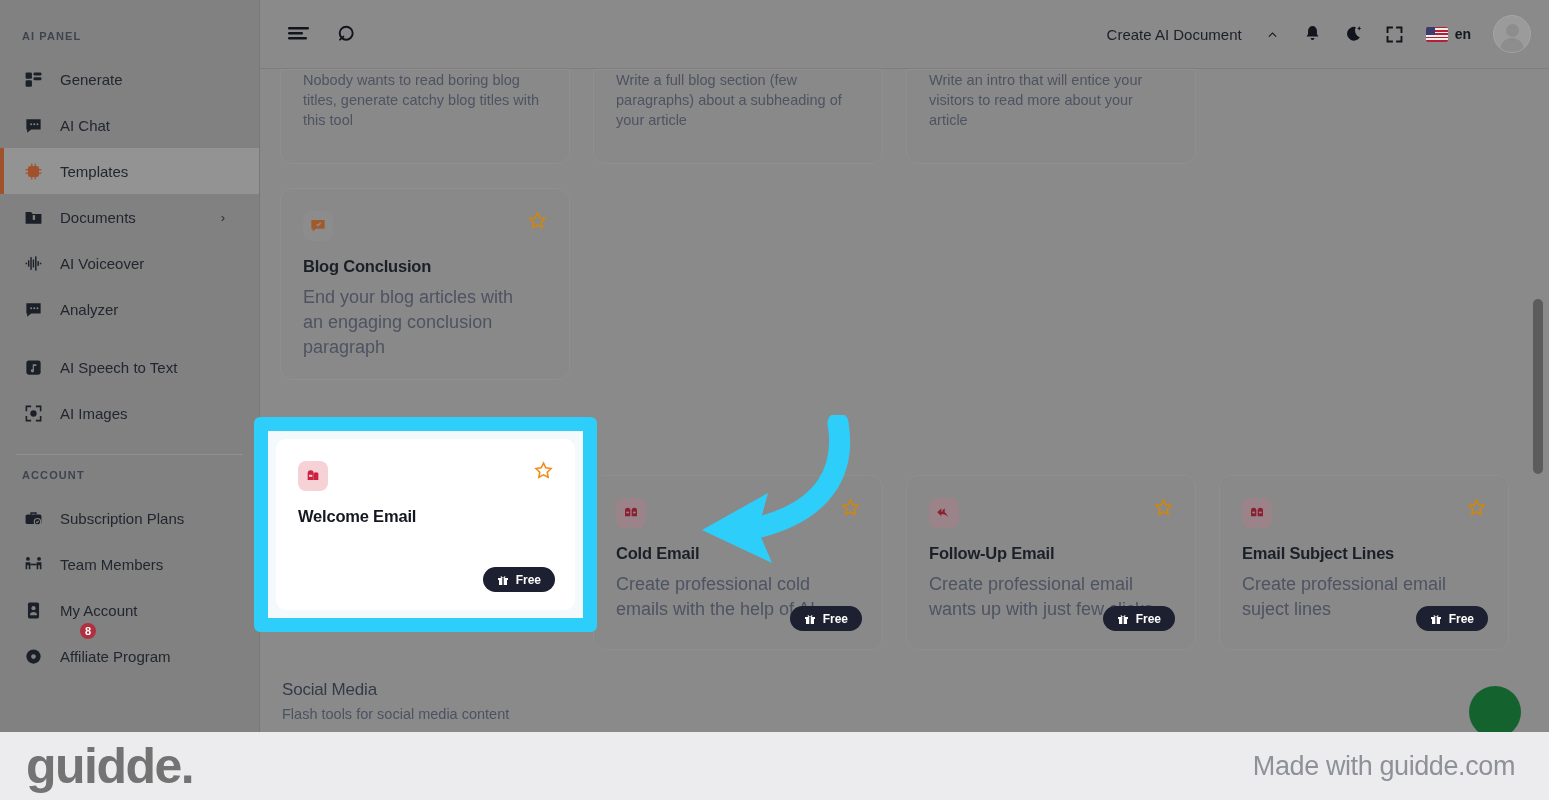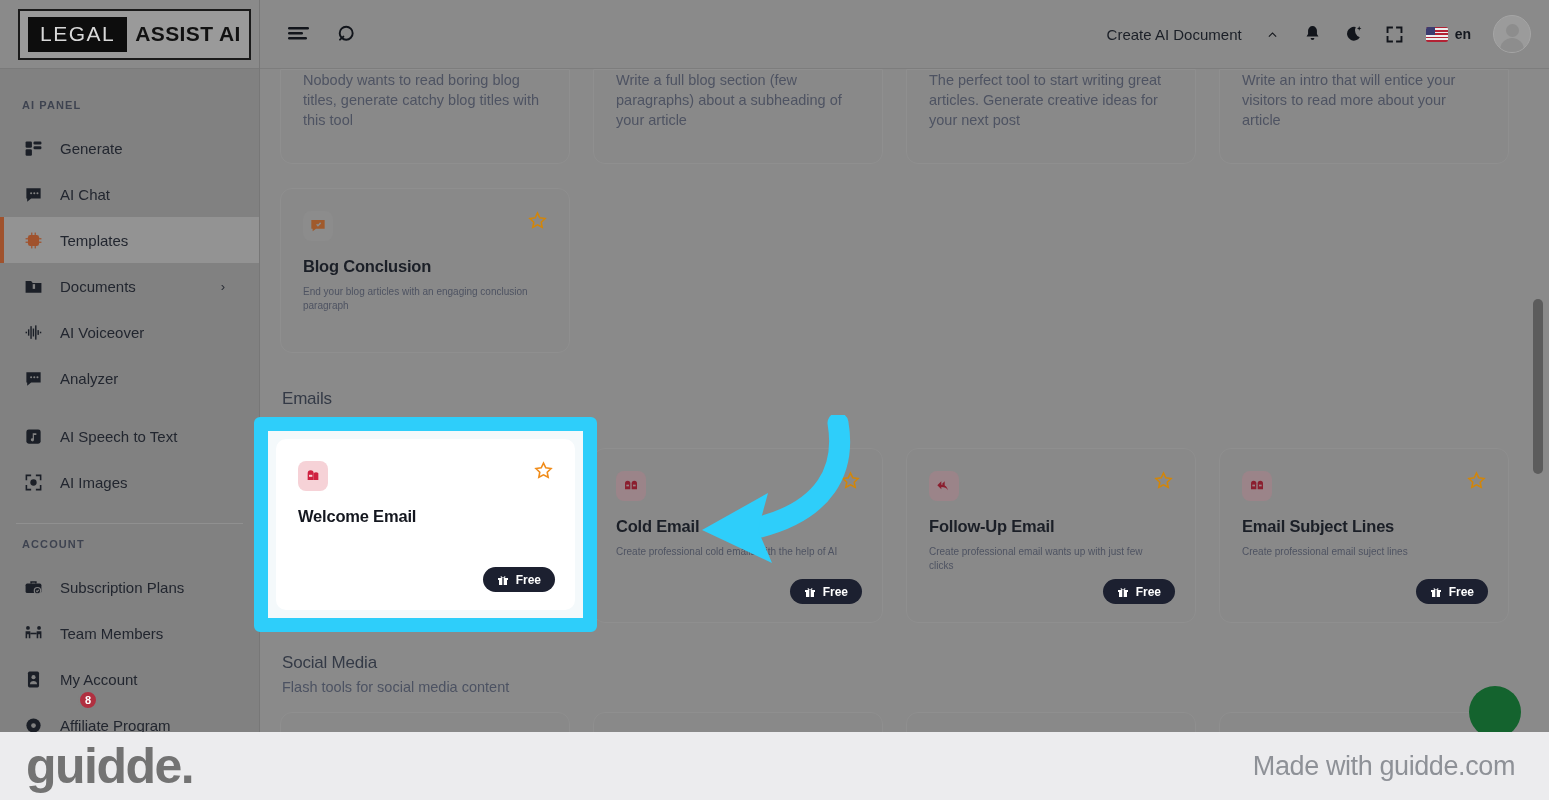--- a/index.html
+++ b/index.html
@@ -143,21 +143,21 @@
     display: flex; align-items: center; justify-content: center;
   }
   .card-ico svg { width: 16px; height: 16px; }
   .star { color: #d2860a; cursor: pointer; }
   .star svg { width: 19px; height: 19px; fill: none; stroke: currentColor; stroke-width: 2; }
   .card-title {
     font-size: 16.5px; font-weight: 700; color: #1b1f27;
     margin-top: 16px; letter-spacing: -.2px;
   }
   .card-desc {
-    font-size: 10px; color: #4e5362; line-height: 1.38;
+    font-size: 18px; color: #4e5362; line-height: 1.38;
     margin-top: 9px; max-width: 93%;
   }
   .free-pill {
     position: absolute; right: 20px; bottom: 18px;
     background: #1c2030; color: #fff;
     border-radius: 20px; height: 25px;
     display: flex; align-items: center; gap: 7px;
     padding: 0 14px; font-size: 12px; font-weight: 600;
     cursor: pointer;
   }
@@ -231,26 +231,20 @@
   }
   .guidde-made { color: #8e9197; font-size: 27px; letter-spacing: -.4px; }
 </style>
 </head>
 <body>
 
 <div id="root">
   <div class="app">
 
     <aside class="sidebar">
-      <div class="logo-wrap">
-        <div class="logo-box">
-          <span class="logo-legal">LEGAL</span>
-          <span class="logo-assist">ASSIST AI</span>
-        </div>
-      </div>
 
       <nav class="nav">
         <div class="nav-section-label">AI PANEL</div>
 
         <div class="nav-item">
           <span class="nav-ico">
             <svg viewBox="0 0 24 24">
                 <rect x="2" y="3" width="8" height="8" rx="1.5"></rect>
                 <rect x="12" y="3" width="10" height="4" rx="1.5"></rect>
                 <rect x="12" y="9" width="10" height="4" rx="1.5"></rect>
@@ -464,23 +458,20 @@
 
       <section class="content">
         <div class="scroller">
 
           <div class="topcards">
             <div class="topcard">
               <span>Nobody wants to read boring blog titles, generate catchy blog titles with this tool</span>
             </div>
             <div class="topcard">
               <span>Write a full blog section (few paragraphs) about a subheading of your article</span>
-            </div>
-            <div class="topcard">
-              <span>The perfect tool to start writing great articles. Generate creative ideas for your next post</span>
             </div>
             <div class="topcard">
               <span>Write an intro that will entice your visitors to read more about your article</span>
             </div>
           </div>
 
           <div class="grid4" style="margin-top:24px">
             <div class="card" style="min-height:165px">
               <div class="card-row">
                 <span class="card-ico" style="background:#8c8c8c">

